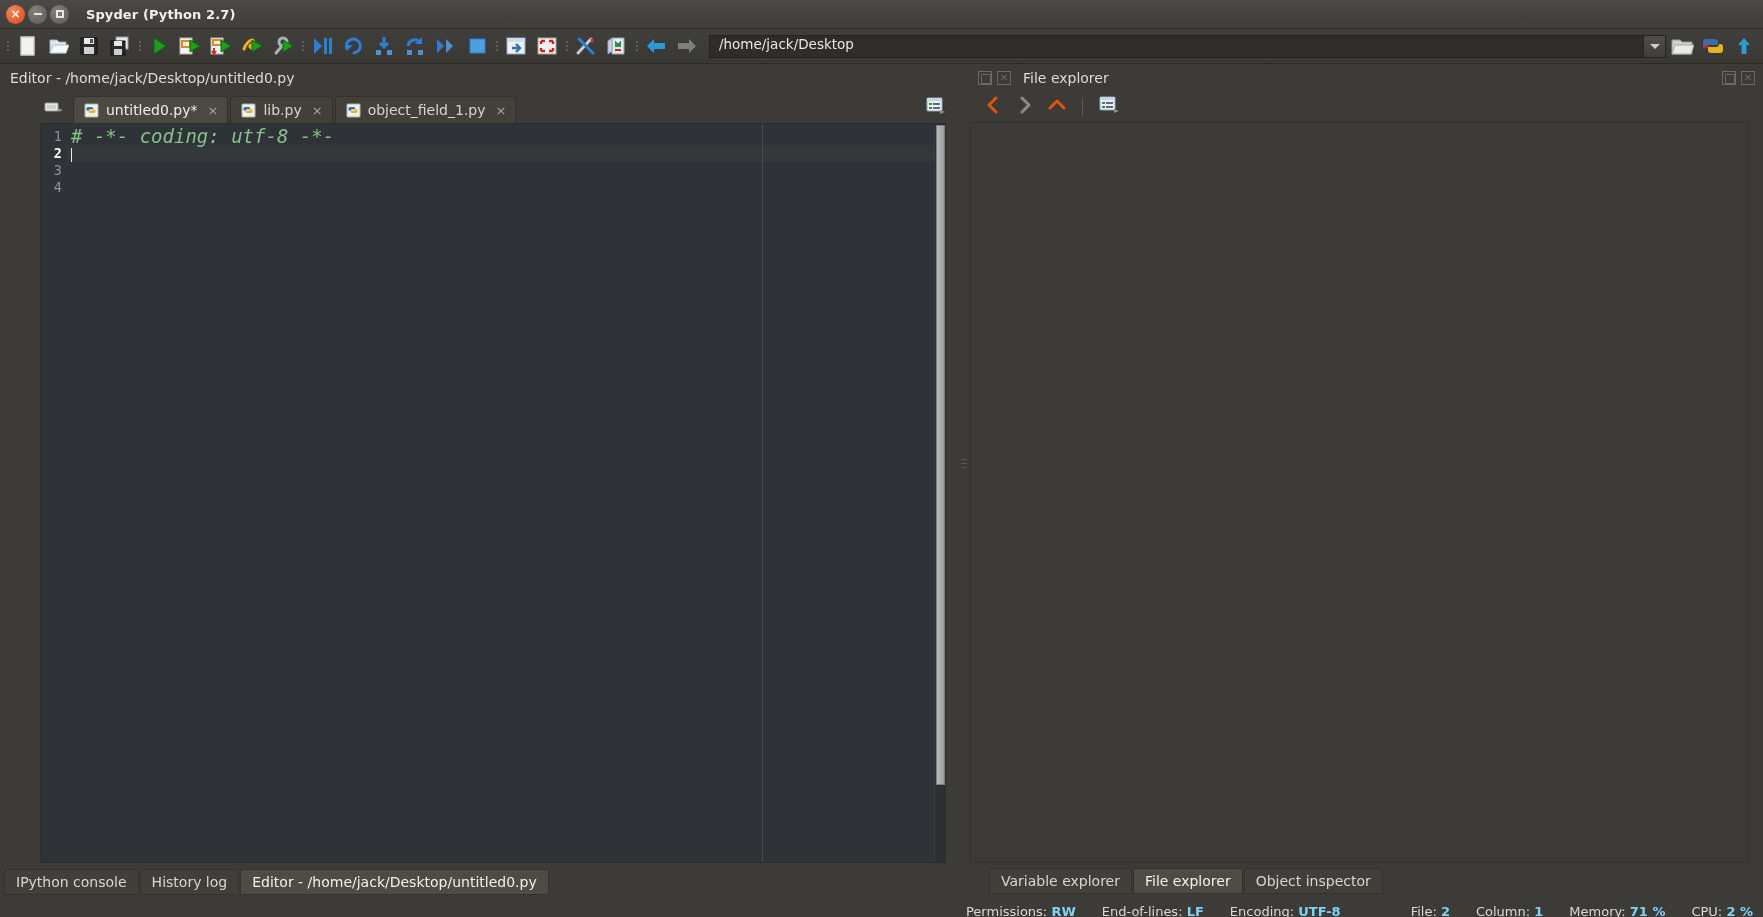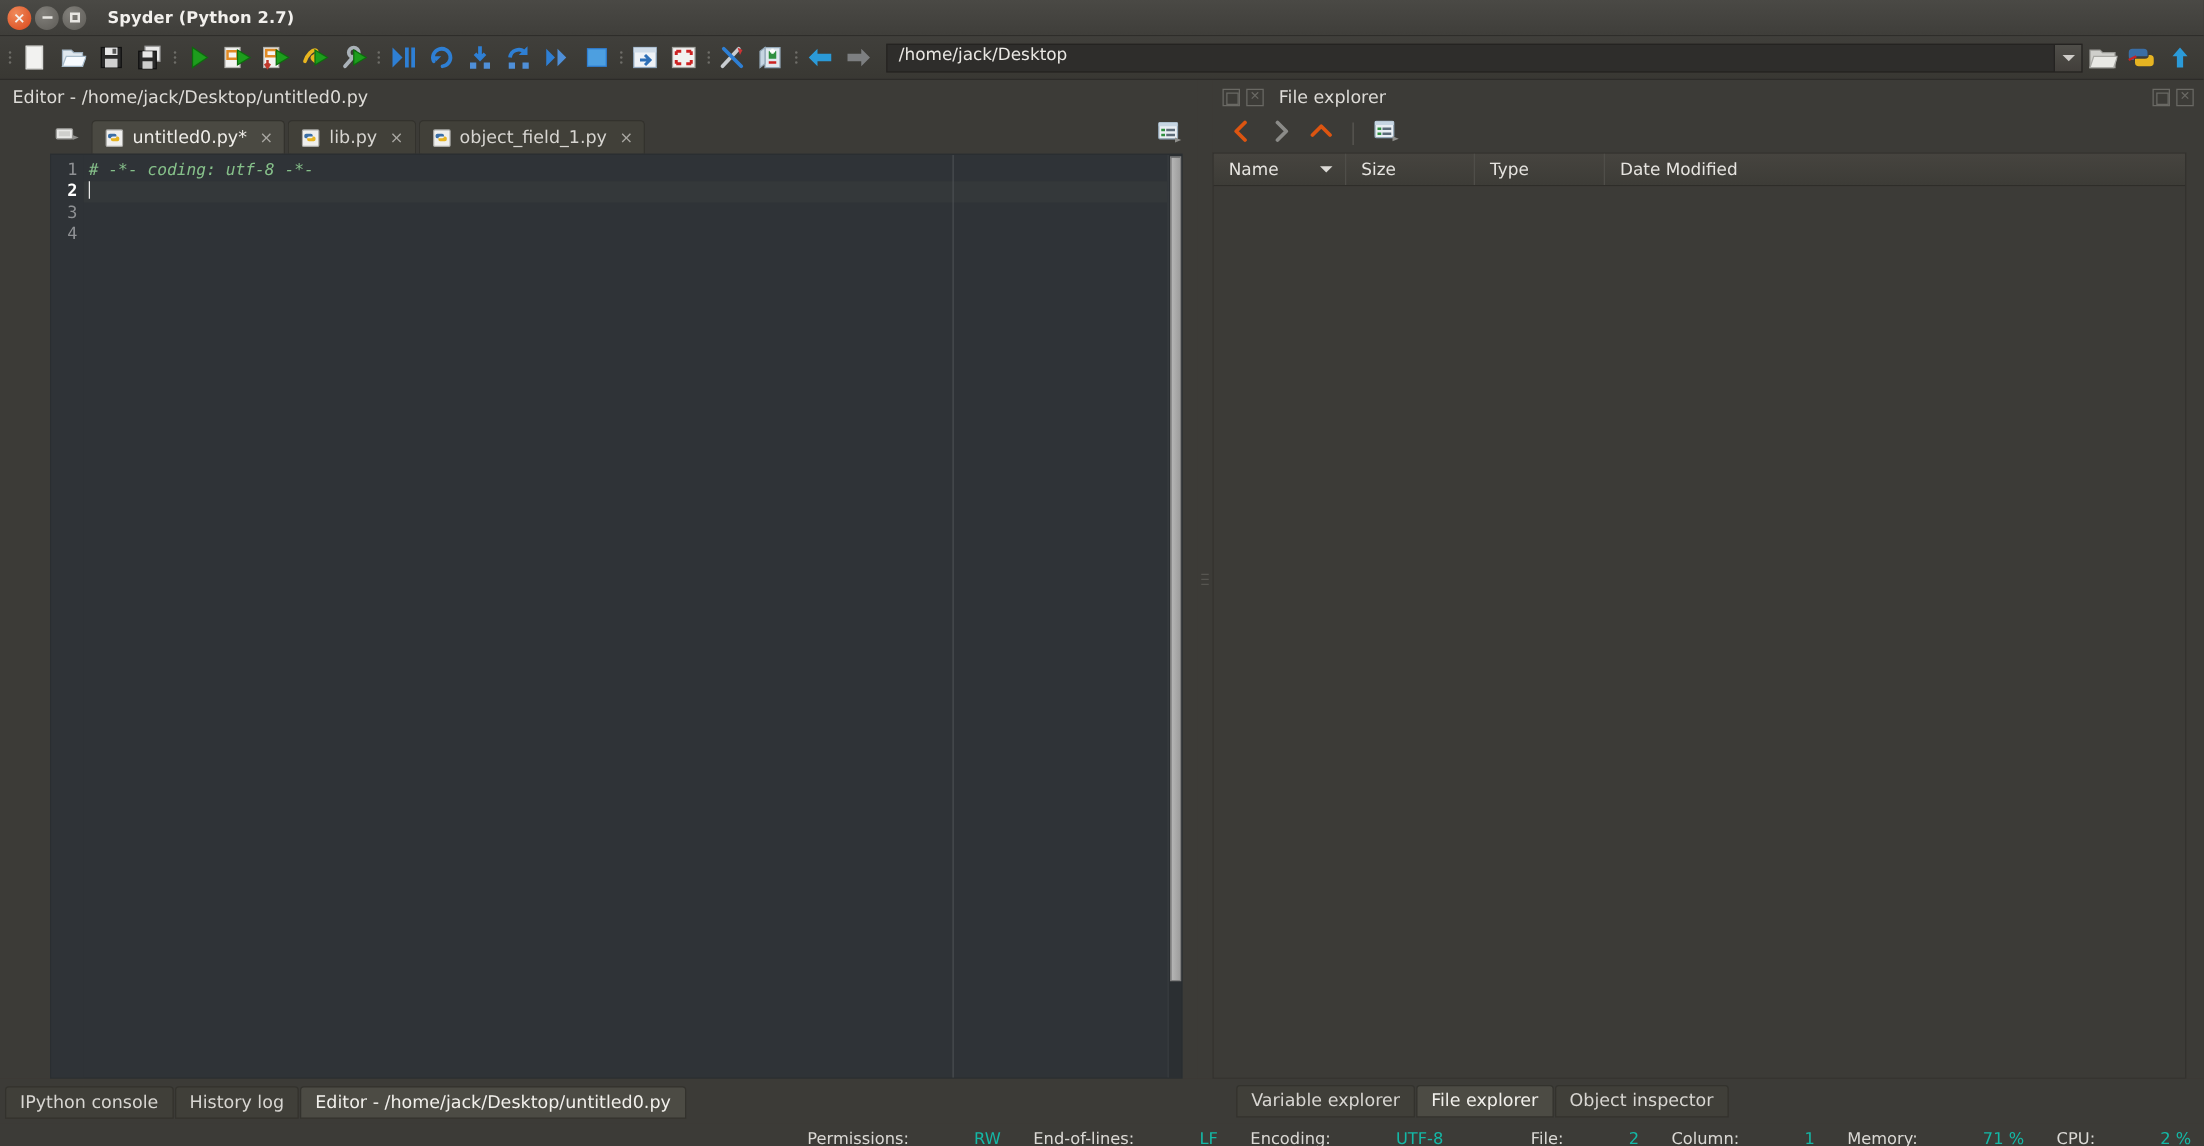--- a/index.html
+++ b/index.html
@@ -90,21 +90,21 @@
   
   .editor-body { flex: 1 1 auto; display:flex; position: relative;
                  background: #2f3337; margin: 0 12px 0 40px;
                  border: 1px solid #2a2e31; }
   .gutter { width: 26px; background: #2f3337; padding-top: 4px; text-align: right;
             padding-right: 5px; color: #8f9194; font-size: 13.5px;
             font-family: "DejaVu Sans Mono", monospace; line-height: 17px; }
   .gutter .ln.cur { color: #ffffff; font-weight: bold; }
   .code-area { flex: 1 1 auto; position: relative; padding-top: 4px;
                font-family: "DejaVu Sans Mono", monospace;
-               font-size: 13px; line-height: 17px; }
+               font-size: 19px; line-height: 17px; }
   .code-line { height: 17px; padding-left: 4px; white-space: pre; color: #d8d8d8; }
   .code-line.comment { color: #86c08a; font-style: italic; }
   .code-line.current { background: #34383a; }
   .cursor { display:inline-block; width: 1px; height: 14px; background: #e8e8e8;
             vertical-align: -2px; }
   .edgeline { position: absolute; top: 0; bottom: 0; left: 695px; width: 1px;
               background: #4a4e51; }
   .vscroll { width: 11px; background: #2b2f32; border-left:1px solid #3a3e41; }
   .vscroll .thumb { width: 9px; margin: 1px; height: 660px;
                     background: linear-gradient(90deg,#b7b7b7,#9d9d9d); border:1px solid #7e7e7e;}
@@ -134,21 +134,21 @@
           border: 1px solid #33322d; border-radius: 3px 3px 0 0; margin-right: 1px;}
   .btab.active { background: #4c4b44; color: #f2f0ec; }
   .btabs-left { position: absolute; left: 4px; bottom: 4px; }
   .btabs-right { position: absolute; left: 989px; bottom: 5px; }
 
   
   .statusbar { height: 24px; width: 100%; background: #3c3b37;
                display: flex; align-items: center; justify-content: flex-end;
                color: #dbd9d5; font-size: 13px; padding-right: 10px; gap: 0; }
   .st-item { margin-left: 26px; white-space: nowrap; }
-  .st-item b { color: #14b8a6; font-weight: normal; margin-left: 48px; }
+  .st-item b { color: #7dd3fc; font-weight: bold; }
 </style>
 </head>
 <body>
 
 <div class="titlebar">
   <div class="wbtn close">
       <span class="gl">×</span>
     </div>
   <div class="wbtn min">
       <span class="gl"></span>
@@ -499,35 +499,20 @@
             <rect x="3" y="6" width="3" height="2" fill="#2f8f3f"></rect>
             <rect x="7" y="6" width="7" height="2" fill="#5b6b78"></rect>
             <rect x="3" y="10" width="3" height="2" fill="#2f8f3f"></rect>
             <rect x="7" y="10" width="7" height="2" fill="#5b6b78"></rect>
             <path d="M15 13l5 2-5 2z" fill="#8f8f8c"></path>
           </svg>
       </span>
     </div>
 
     <div class="fe-table">
-      <div class="fe-head">
-        <div class="fe-col" style="width:106px">
-          <span>Name</span>
-          <i class="sortcaret"></i>
-        </div>
-        <div class="fe-col" style="width:103px">
-          <span>Size</span>
-        </div>
-        <div class="fe-col" style="width:104px">
-          <span>Type</span>
-        </div>
-        <div class="fe-col" style="flex:1 1 auto; border-right:none">
-          <span>Date Modified</span>
-        </div>
-      </div>
       <div class="fe-body"></div>
     </div>
   </div>
 </div>
 
 <div class="bottombars">
   <div class="btabs btabs-left">
     <div class="btab">
         <span>IPython console</span>
       </div>

